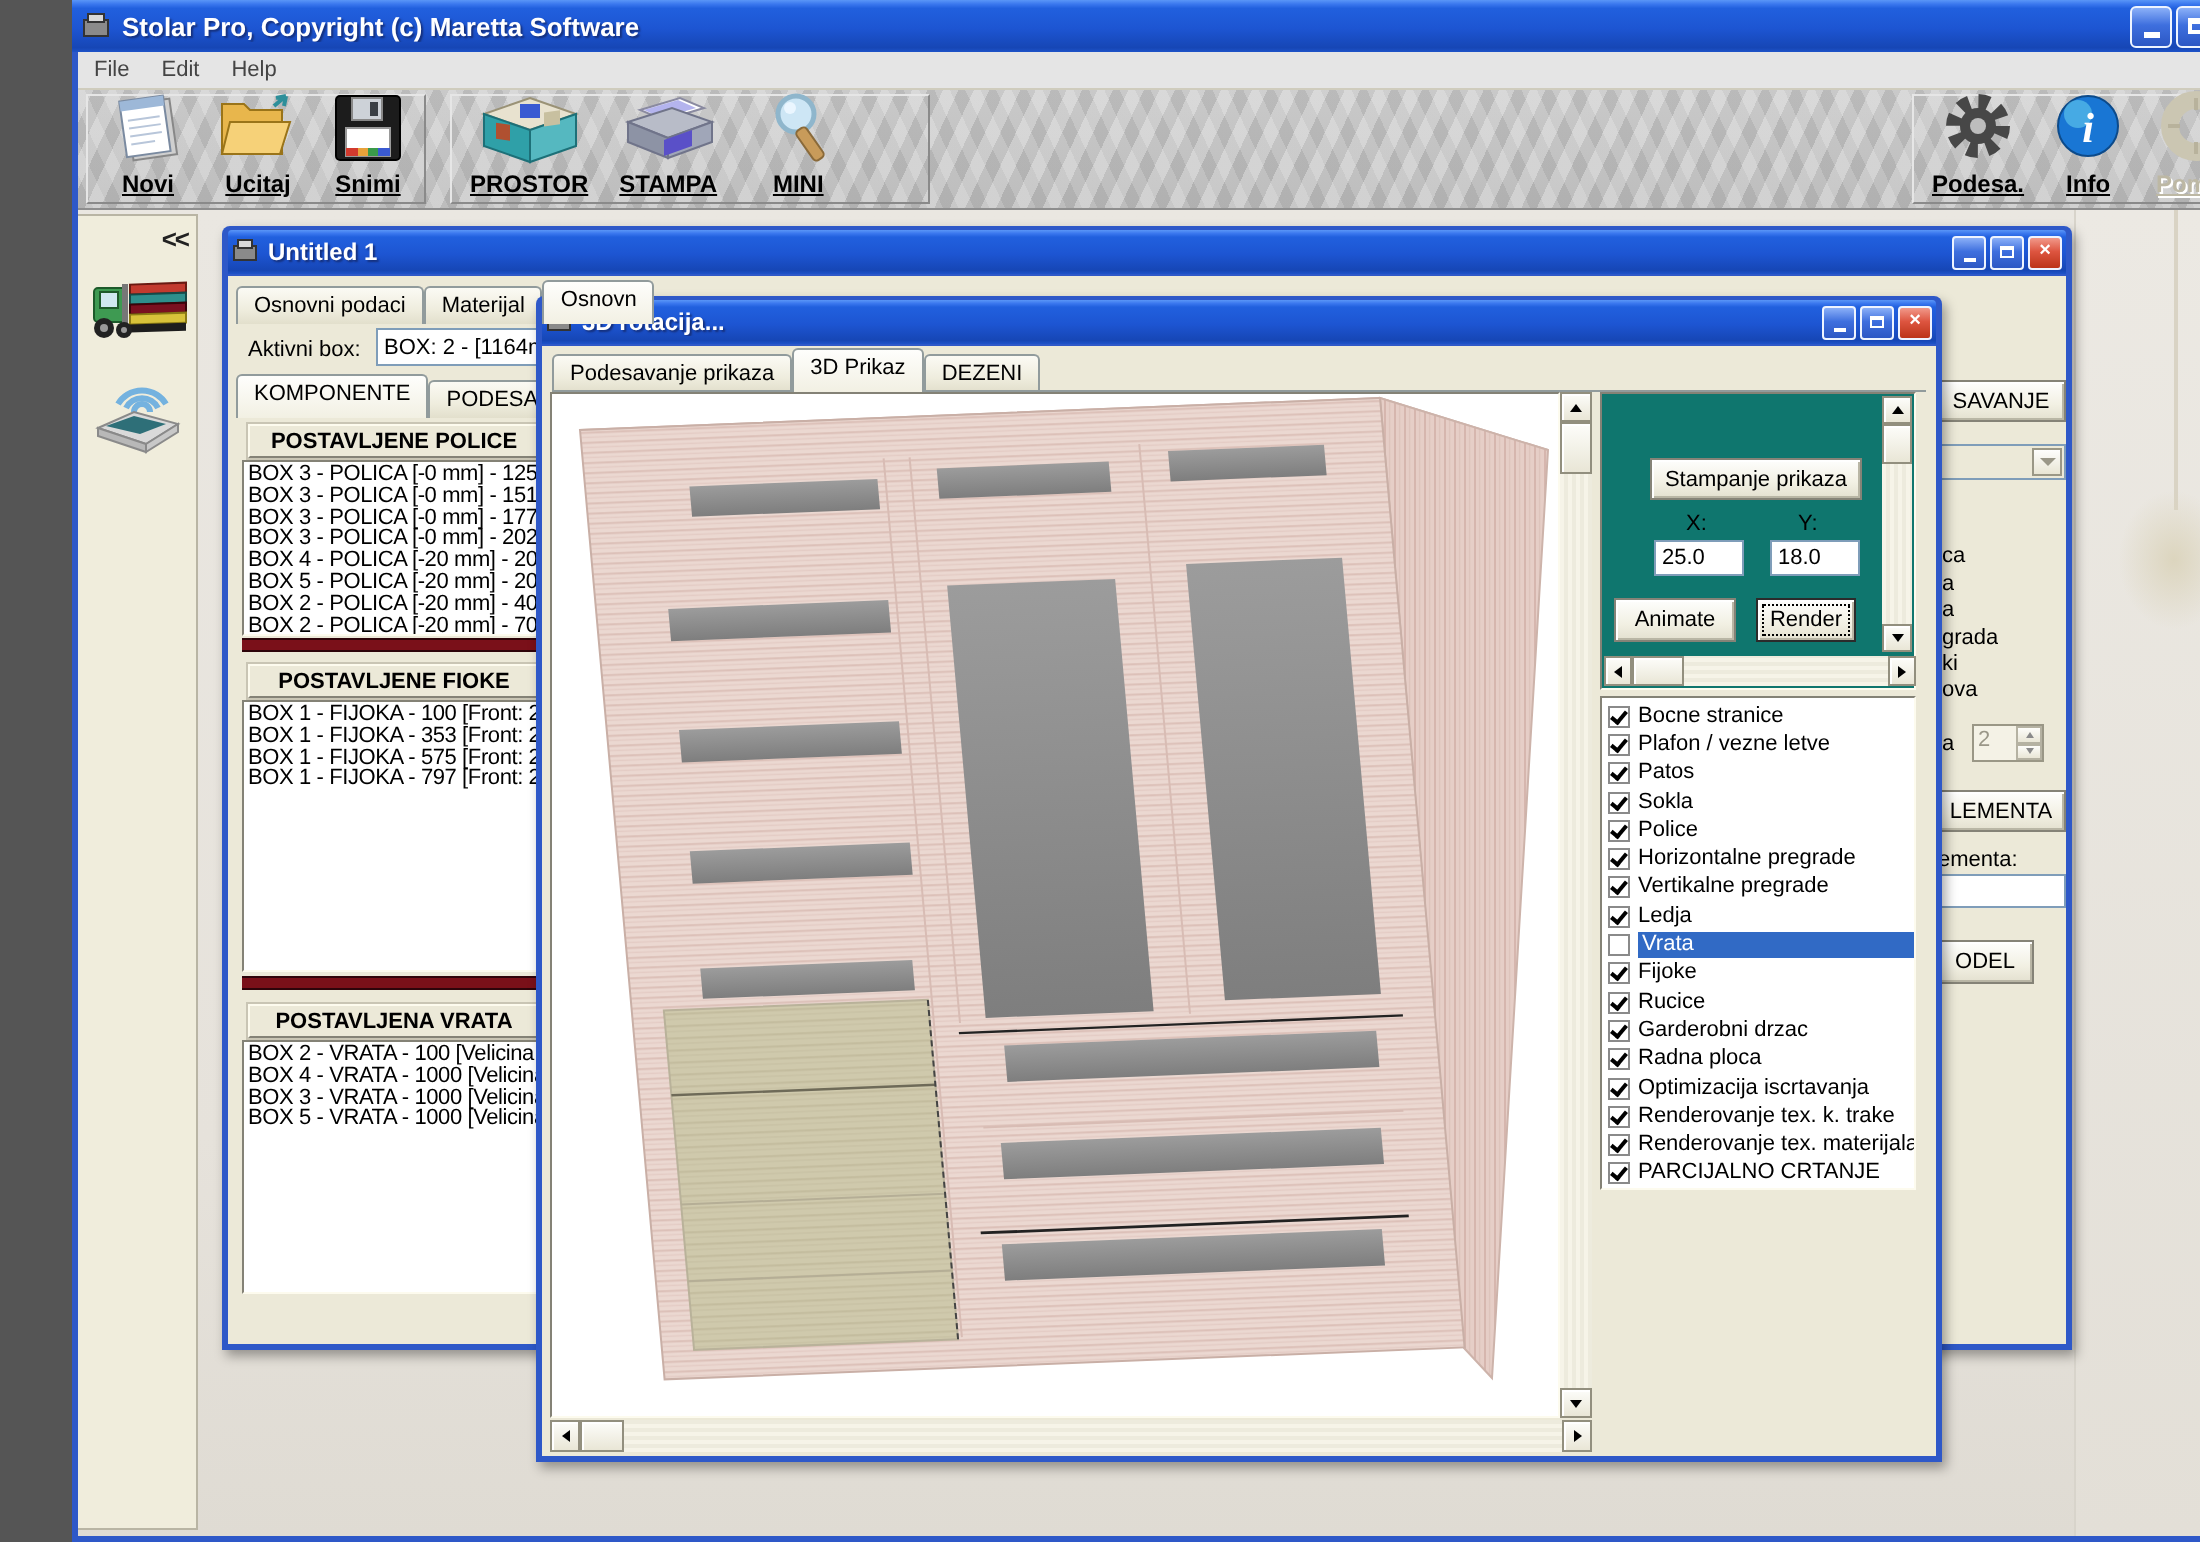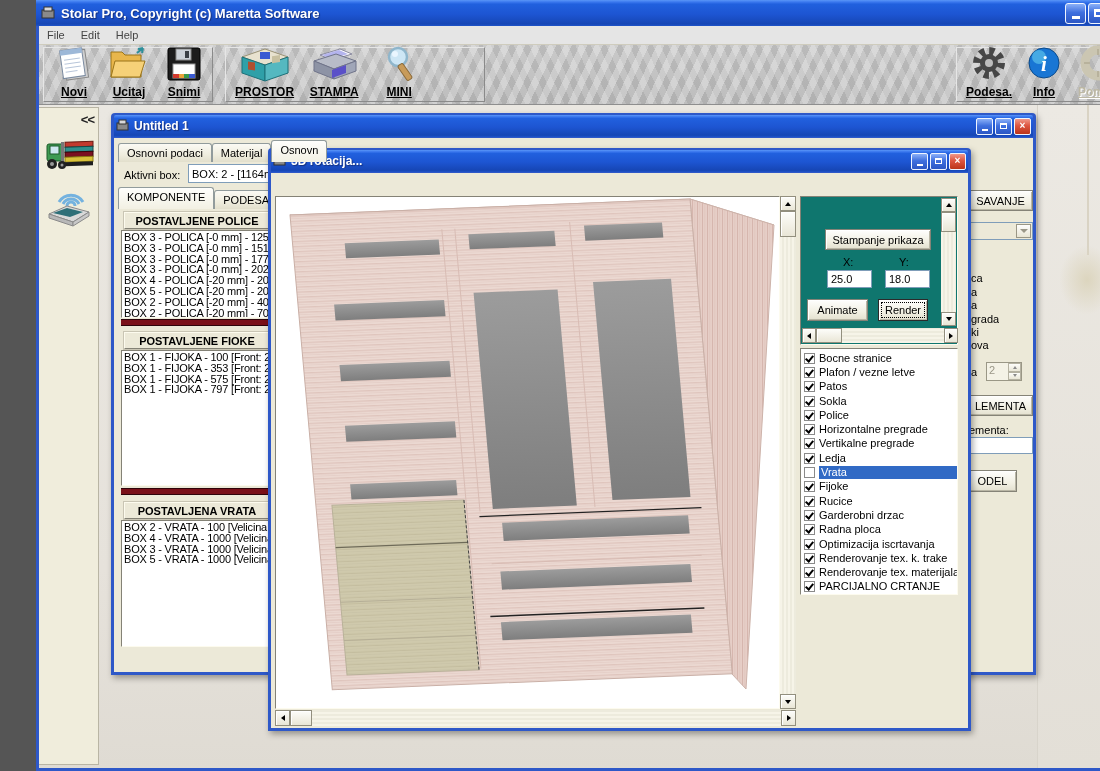--- a/index.html
+++ b/index.html
@@ -177,21 +177,21 @@
           <rect x="10" y="29" width="22" height="4" fill="#fff"></rect>
           <rect x="10" y="29" width="6" height="4" fill="#d23a2e"></rect>
             <rect x="16" y="29" width="5" height="4" fill="#e8a23a"></rect>
           <rect x="21" y="29" width="5" height="4" fill="#3a9a4a"></rect>
             <rect x="26" y="29" width="6" height="4" fill="#3a5ad2"></rect>
         </svg>
         <span class="lbl">Snimi</span>
       </div>
     </div>
 
-    <div class="tbgroup" style="left:186px;width:260px;">
+    <div class="tbgroup" style="left:186px;width:240px;">
       <div class="tbbtn">
         <svg width="54" height="40">
           <polygon points="27,4 50,12 27,20 4,12" fill="#e8e2cf" stroke="#9a9276"></polygon>
           <polygon points="4,12 27,20 27,36 4,28" fill="#2FA0A8" stroke="#1d7078"></polygon>
           <polygon points="50,12 27,20 27,36 50,28" fill="#55b8c0" stroke="#1d7078"></polygon>
           <rect x="22" y="7" width="10" height="7" fill="#3a5ad2"></rect>
           <rect x="10" y="15" width="7" height="8" fill="#b05030" transform="skewY(8)"></rect>
           <rect x="34" y="16" width="8" height="7" fill="#c8c0a0" transform="skewY(-8)"></rect>
         </svg>
         <span class="lbl">PROSTOR</span>
@@ -399,20 +399,26 @@
             <span class="glyph-min"></span>
           </span>
         <span class="wbtn">
             <span class="glyph-max"></span>
           </span>
         <span class="wbtn close">×</span>
       </span>
     </div>
     <div class="client">
 
+      <div class="tabrow" style="left:5px;top:1px;height:22px;right:5px;">
+        <span class="tab">Podesavanje prikaza</span>
+        <span class="tab active">3D Prikaz</span>
+        <span class="tab">DEZENI</span>
+        <span class="tabline"></span>
+      </div>
 
       <div style="position:absolute;left:4px;top:23px;width:505px;height:513px;background:#fff;border:1px solid;border-color:#848276 #FDFBEE #FDFBEE #848276;overflow:hidden;">
         <svg width="503" height="511" viewBox="0 0 503 511">
           <defs>
             <pattern id="wg" width="8" height="5" patternUnits="userSpaceOnUse">
               <rect width="8" height="5" fill="#EBD8D1"></rect>
               <line x1="0" y1="1.5" x2="8" y2="1.5" stroke="#DCC0B8" stroke-width="1"></line>
               <line x1="0" y1="3.8" x2="8" y2="3.8" stroke="#E4CCC5" stroke-width=".7"></line>
             </pattern>
             <pattern id="wgv" width="5" height="8" patternUnits="userSpaceOnUse">

